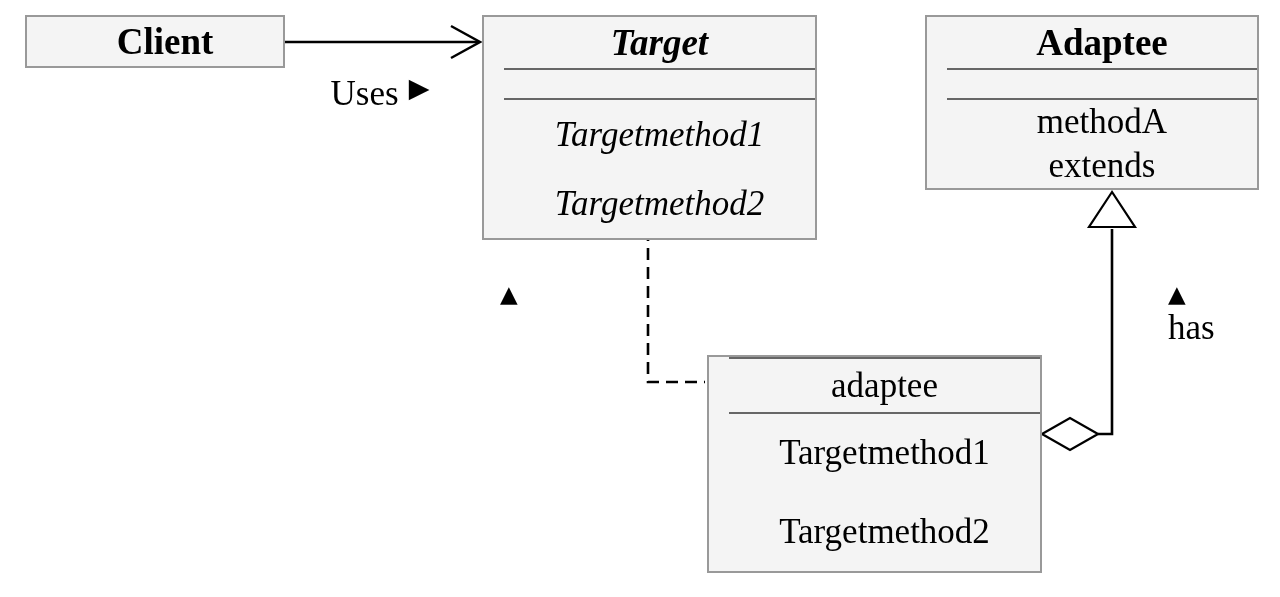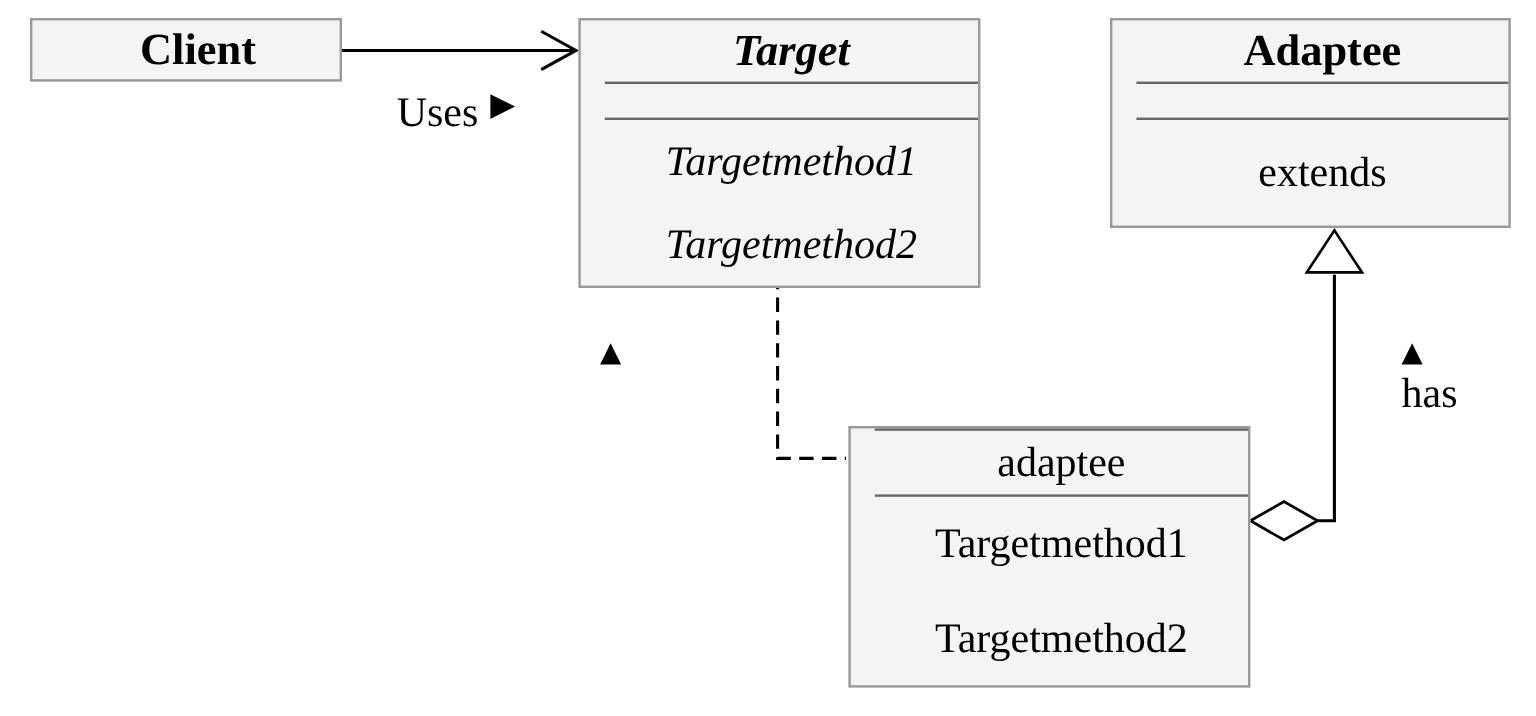--- a/index.html
+++ b/index.html
@@ -115,20 +115,21 @@
     <div class="section" style="flex:1;">
       <div class="row">Targetmethod1</div>
       <div class="row">Targetmethod2</div>
     </div>
   </div>
 
   <div class="uml-class" style="left:925px; top:15px; width:334px; height:175px;">
     <div class="title" style="height:51px;">Adaptee</div>
     <div class="section" style="height:30px;"></div>
     <div class="section" style="flex:1;">
+      <div class="row">methodA</div>
       <div class="row">extends</div>
     </div>
   </div>
 
   <div class="uml-class" style="left:707px; top:355px; width:335px; height:218px;">
     <div class="section" style="height:55px;">
       <div class="row">adaptee</div>
     </div>
     <div class="section" style="flex:1;">
       <div class="row">Targetmethod1</div>

